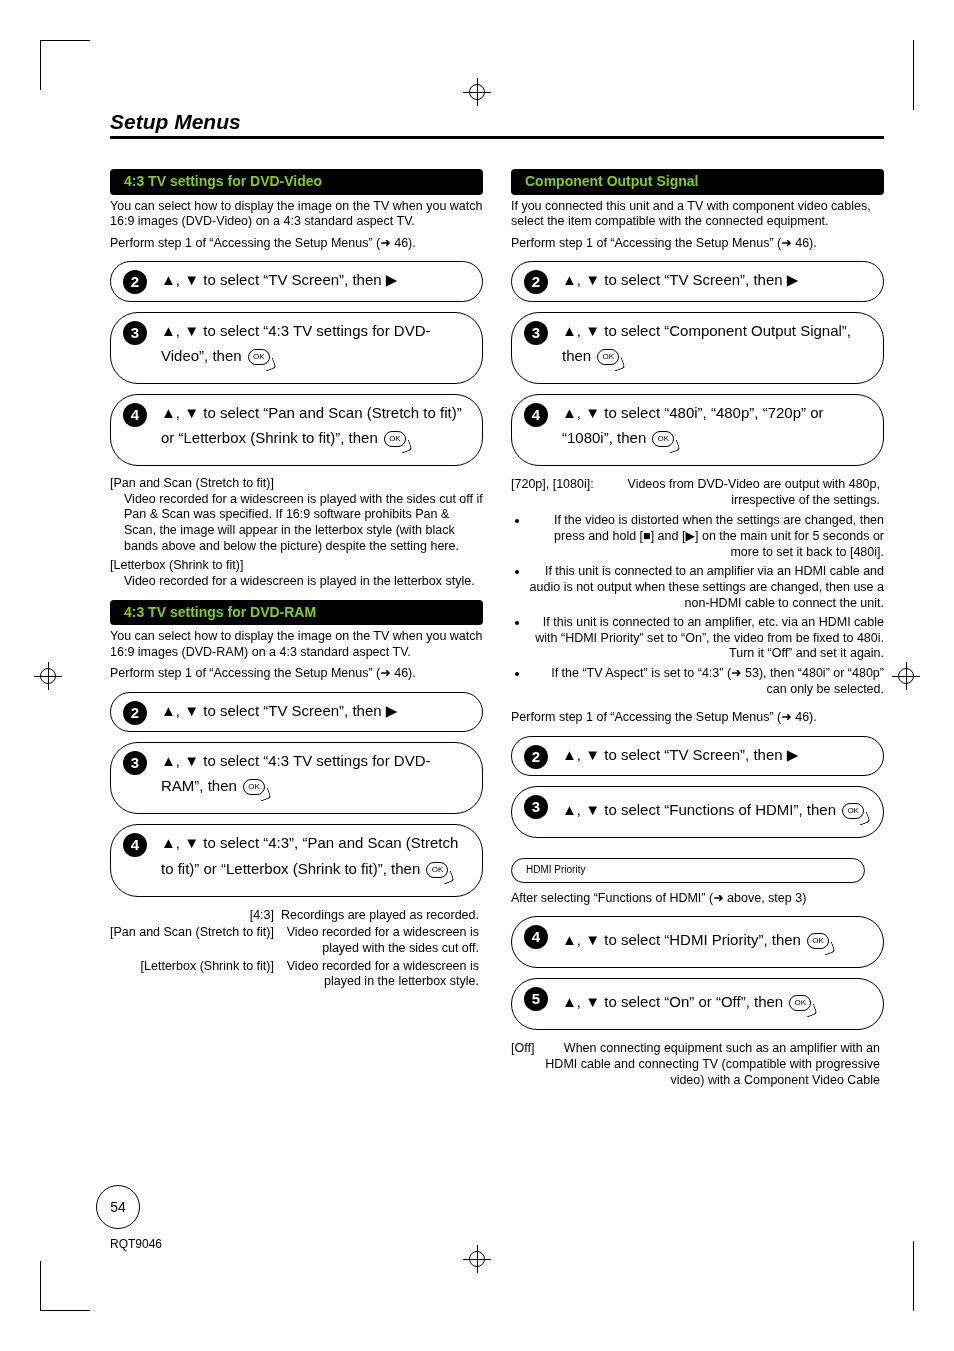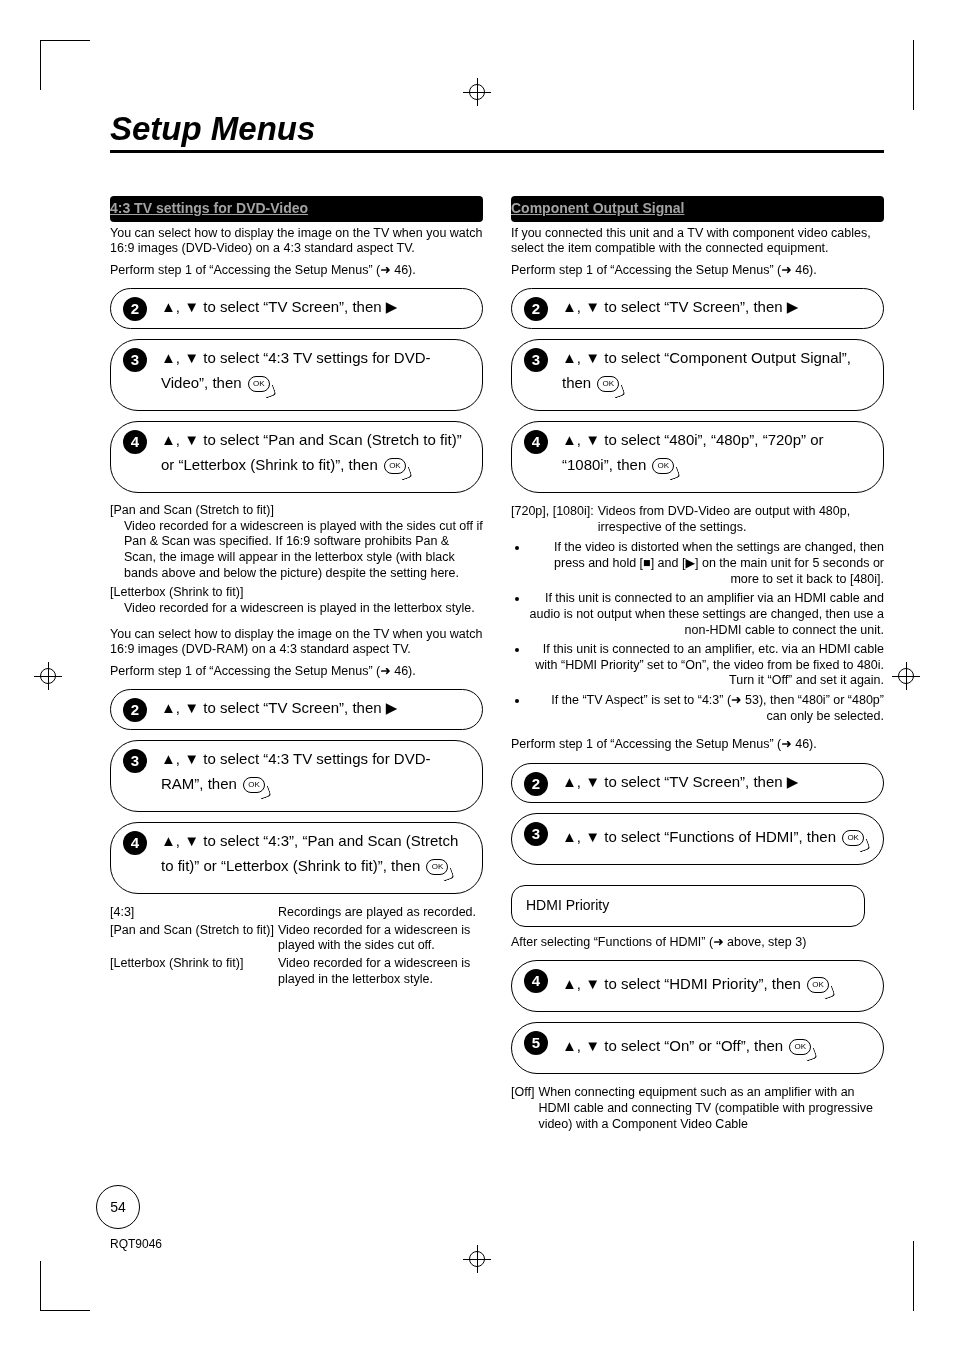--- a/index.html
+++ b/index.html
@@ -38,33 +38,32 @@
   .reg-side.left { left:34px; }
   .reg-side.right { right:34px; }
   .reg-side::before { content:""; position:absolute; top:50%; left:0; width:28px; height:1px; background:#000; }
   .reg-side::after { content:""; position:absolute; left:50%; top:0; width:1px; height:28px; background:#000; }
 
   .page {
     position: absolute;
     top: 110px; left: 110px; right: 70px; bottom: 140px;
   }
   .title {
-    font-size: 33px; font-weight: bold; font-style: italic;
+    font-size: 21px; font-weight: bold; font-style: italic;
     border-bottom: 3px solid #000;
     padding-bottom: 2px;
-    margin-bottom: 39px;
+    margin-bottom: 26px;
   }
   .cols { display: flex; gap: 28px; }
   .col { flex: 1; font-size: 12.5px; line-height: 1.25; }
 
   .section-bar {
-    background: #000; color: #a3a3a3; font-weight: bold;
-    font-size: 14px; padding: 4px 0; border-radius: 4px;
+    background: #000; color: #84cc16; font-weight: bold;
+    font-size: 14px; padding: 4px 14px; border-radius: 4px;
     margin: 4px 0 4px 0;
-    text-decoration: underline;
   }
   .para { margin: 2px 0 6px 0; }
 
   .step {
     border: 1px solid #000; border-radius: 28px;
     padding: 8px 16px 10px 50px;
     position: relative;
     font-size: 15px; line-height: 1.35;
     margin: 10px 0;
   }
@@ -94,28 +93,28 @@
     transform: rotate(-20deg);
     border-bottom-right-radius: 4px;
   }
 
   .deflist { margin: 6px 0 10px 0; font-size: 12.5px; }
   .deflist .term { margin-top: 4px; }
   .deflist .desc { margin-left: 14px; }
 
   .subhead {
     border: 1px solid #000; border-radius: 14px;
-    padding: 11px 14px; font-size: 14px; margin: 10px 0 6px 0;
+    padding: 5px 14px; font-size: 10px; margin: 10px 0 6px 0;
     display: inline-block; min-width: 95%;
   }
 
   ul.notes { list-style: disc; margin: 4px 0 13px 18px; font-size: 12.5px; text-align: right; }
   ul.notes li { margin-bottom: 4px; }
 
-  table.deftab { border-collapse: collapse; font-size: 12.5px; margin-top: 4px; }
+  table.deftab { border-collapse: collapse; font-size: 12.5px; margin-top: 4px; text-align: right; }
   table.deftab td { vertical-align: top; padding: 1px 4px 1px 0; }
   table.deftab td:first-child { white-space: nowrap; }
 
   .page-num {
     position: absolute; left: -14px; bottom: -18px;
     width: 44px; height: 44px; border: 1.5px solid #000; border-radius: 50%;
     display: flex; align-items: center; justify-content: center;
     font-size: 14px;
   }
   .footer-code {
@@ -171,20 +170,21 @@
         <span class="tri-down"></span><span> to select “Pan and Scan (Stretch to fit)” or “Letterbox (Shrink to fit)”, then </span><span class="okbtn">OK</span>
       </div>
 
       <div class="deflist">
         <div class="term">[Pan and Scan (Stretch to fit)]</div>
         <div class="desc">Video recorded for a widescreen is played with the sides cut off if Pan &amp; Scan was specified. If 16:9 software prohibits Pan &amp; Scan, the image will appear in the letterbox style (with black bands above and below the picture) despite the setting here.</div>
         <div class="term">[Letterbox (Shrink to fit)]</div>
         <div class="desc">Video recorded for a widescreen is played in the letterbox style.</div>
       </div>
 
+      <div class="section-bar">4:3 TV settings for DVD-RAM</div>
       <div class="para">You can select how to display the image on the TV when you watch 16:9 images (DVD-RAM) on a 4:3 standard aspect TV.</div>
       <div class="para">Perform step 1 of “Accessing the Setup Menus” (➜ 46).</div>
 
       <div class="step">
         <div class="num">2</div>
         <span class="tri-up"></span>,
         <span class="tri-down"></span><span> to select “TV Screen”, then </span><span class="tri-right"></span>
       </div>
 
       <div class="step">

